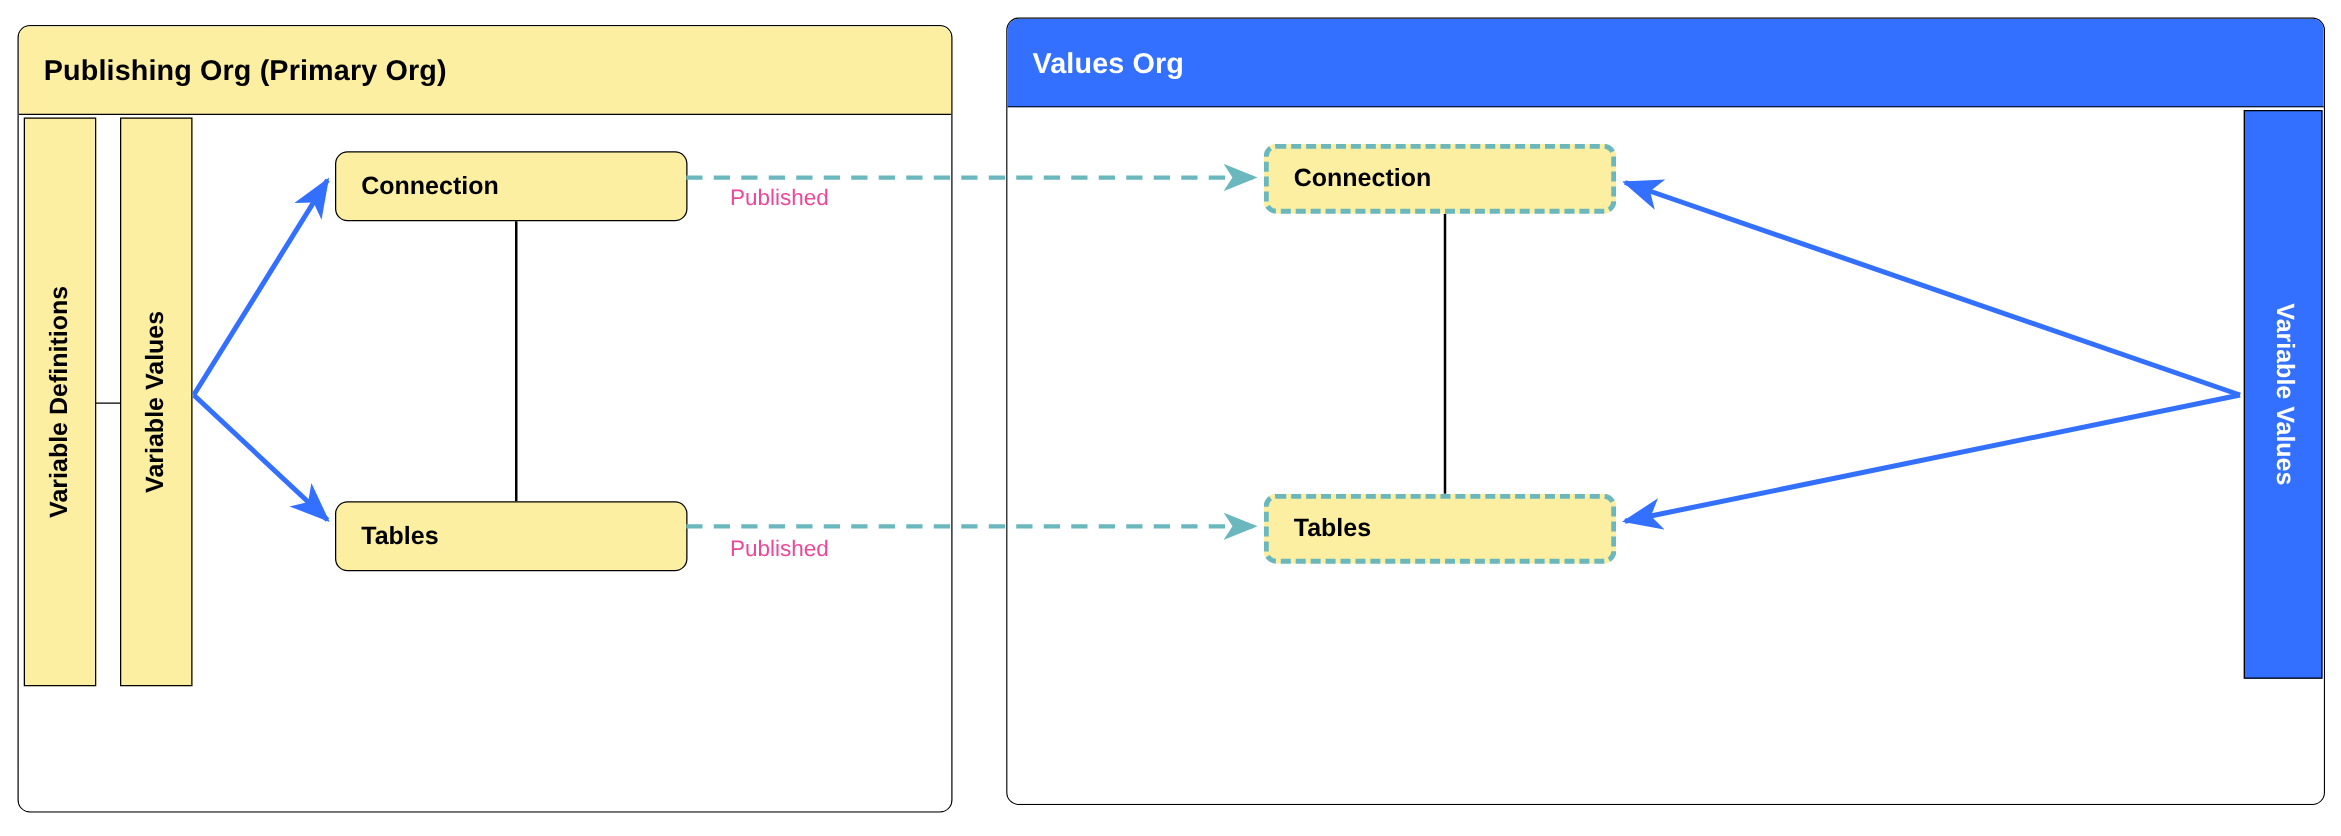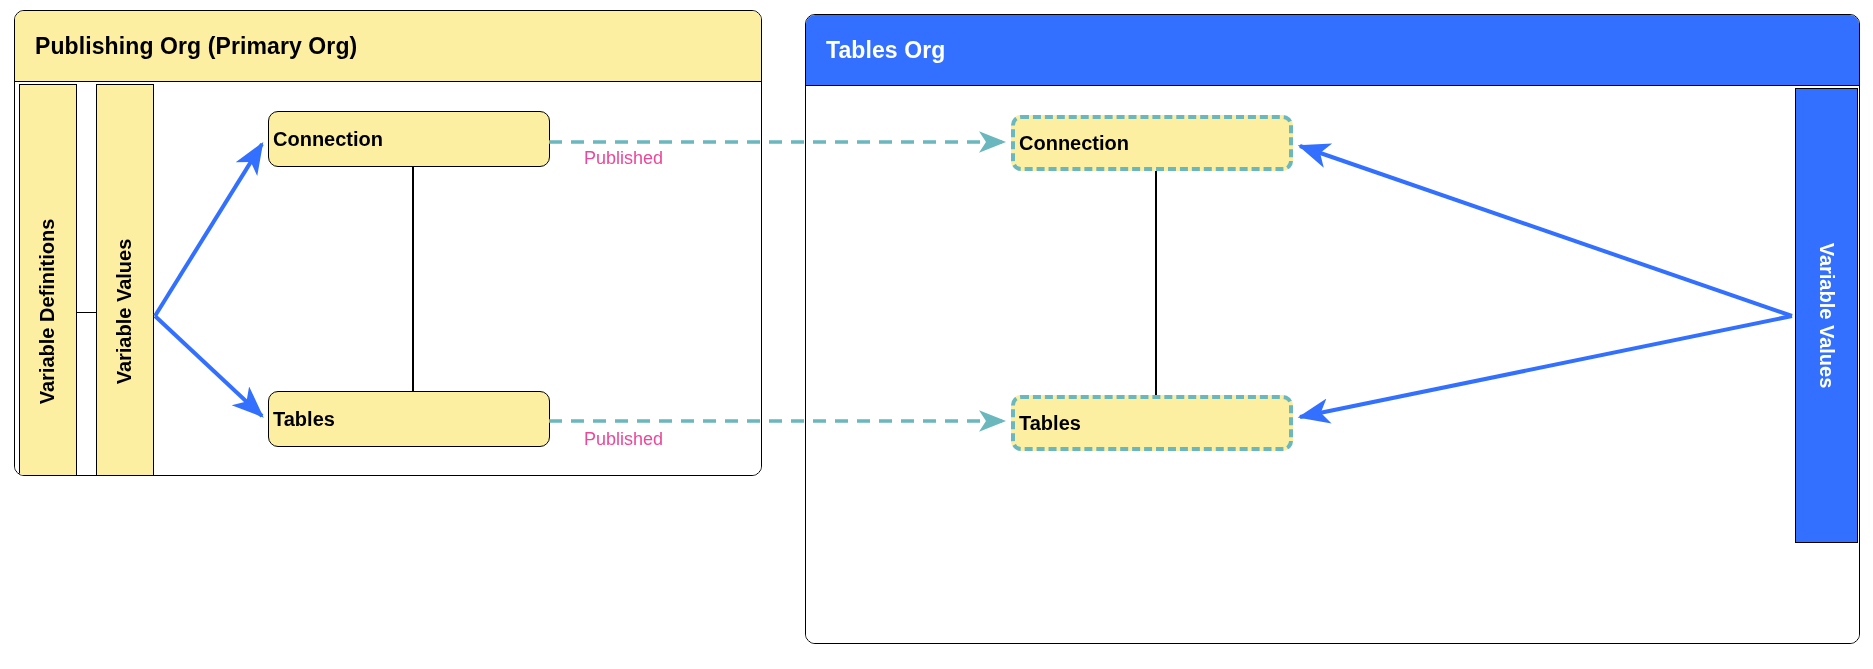--- a/index.html
+++ b/index.html
@@ -23,23 +23,23 @@
   .org-container {
     position: absolute;
     box-sizing: border-box;
     border: 1.6px solid #000000;
     border-radius: 10px;
     background: #ffffff;
     overflow: hidden;
   }
   #publishing-org {
     left: 14px;
-    top: 10px;
+    top: 20px;
     width: 748px;
-    height: 466px;
+    height: 630px;
   }
   #target-org {
     left: 805px;
     top: 14px;
     width: 1055px;
     height: 630px;
   }
   .org-header {
     position: absolute;
     left: 0;
@@ -138,21 +138,21 @@
     background: #FCEFA1;
     border-radius: 10px;
     display: flex;
     align-items: center;
     overflow: hidden;
   }
   .entity-box .elabel {
     font-size: 20px;
     font-weight: bold;
     color: #000000;
-    padding-left: 4px;
+    padding-left: 20px;
     white-space: nowrap;
   }
   .entity-box.solid {
     border: 1.8px solid #000000;
     width: 282px;
     height: 56px;
   }
   .entity-box.dashed {
     border: 4px dashed #6AB7BE;
     width: 282px;
@@ -225,21 +225,21 @@
       <div class="entity-box solid" id="box-tables-left">
         <span class="elabel">Tables</span>
       </div>
 
     </div>
   </div>
 
   <div class="org-container" id="target-org">
 
     <div class="org-header blue">
-      <span class="title">Tables Org</span>
+      <span class="title">Values Org</span>
     </div>
 
     <div class="org-body">
 
       <div class="vlink" id="vlink-right"></div>
 
       <div class="entity-box dashed" id="box-connection-right">
         <span class="elabel">Connection</span>
       </div>
 

